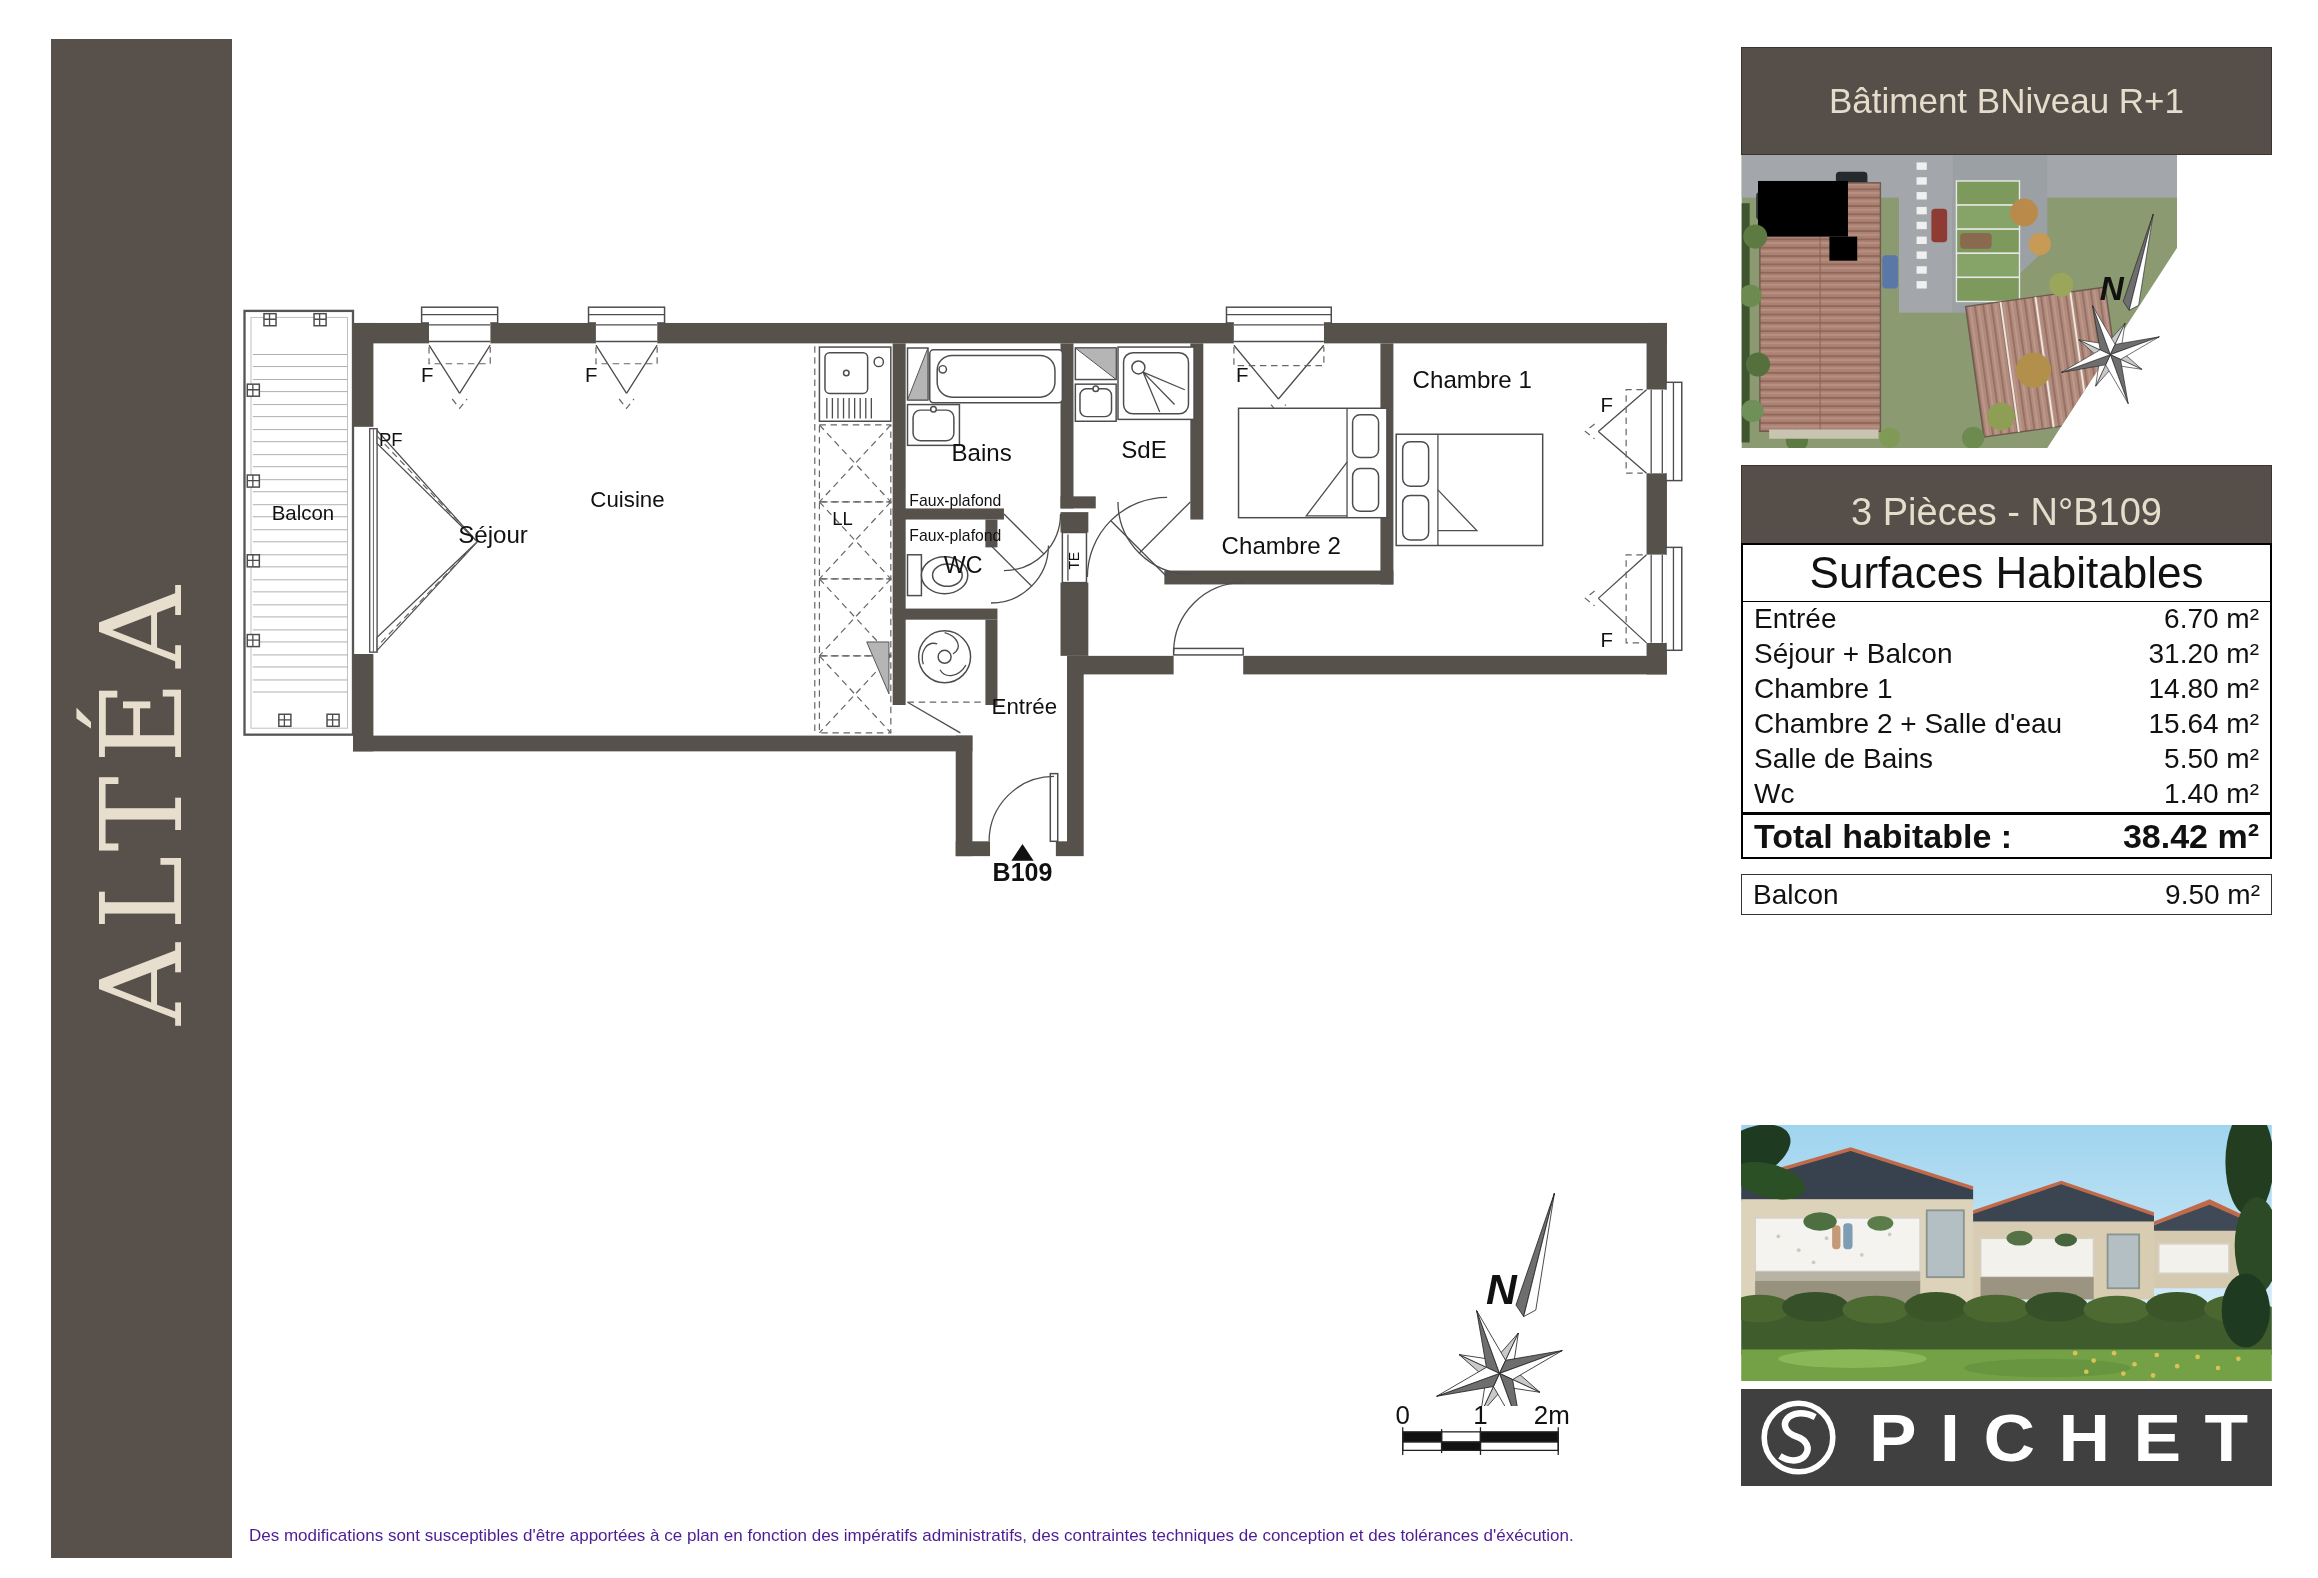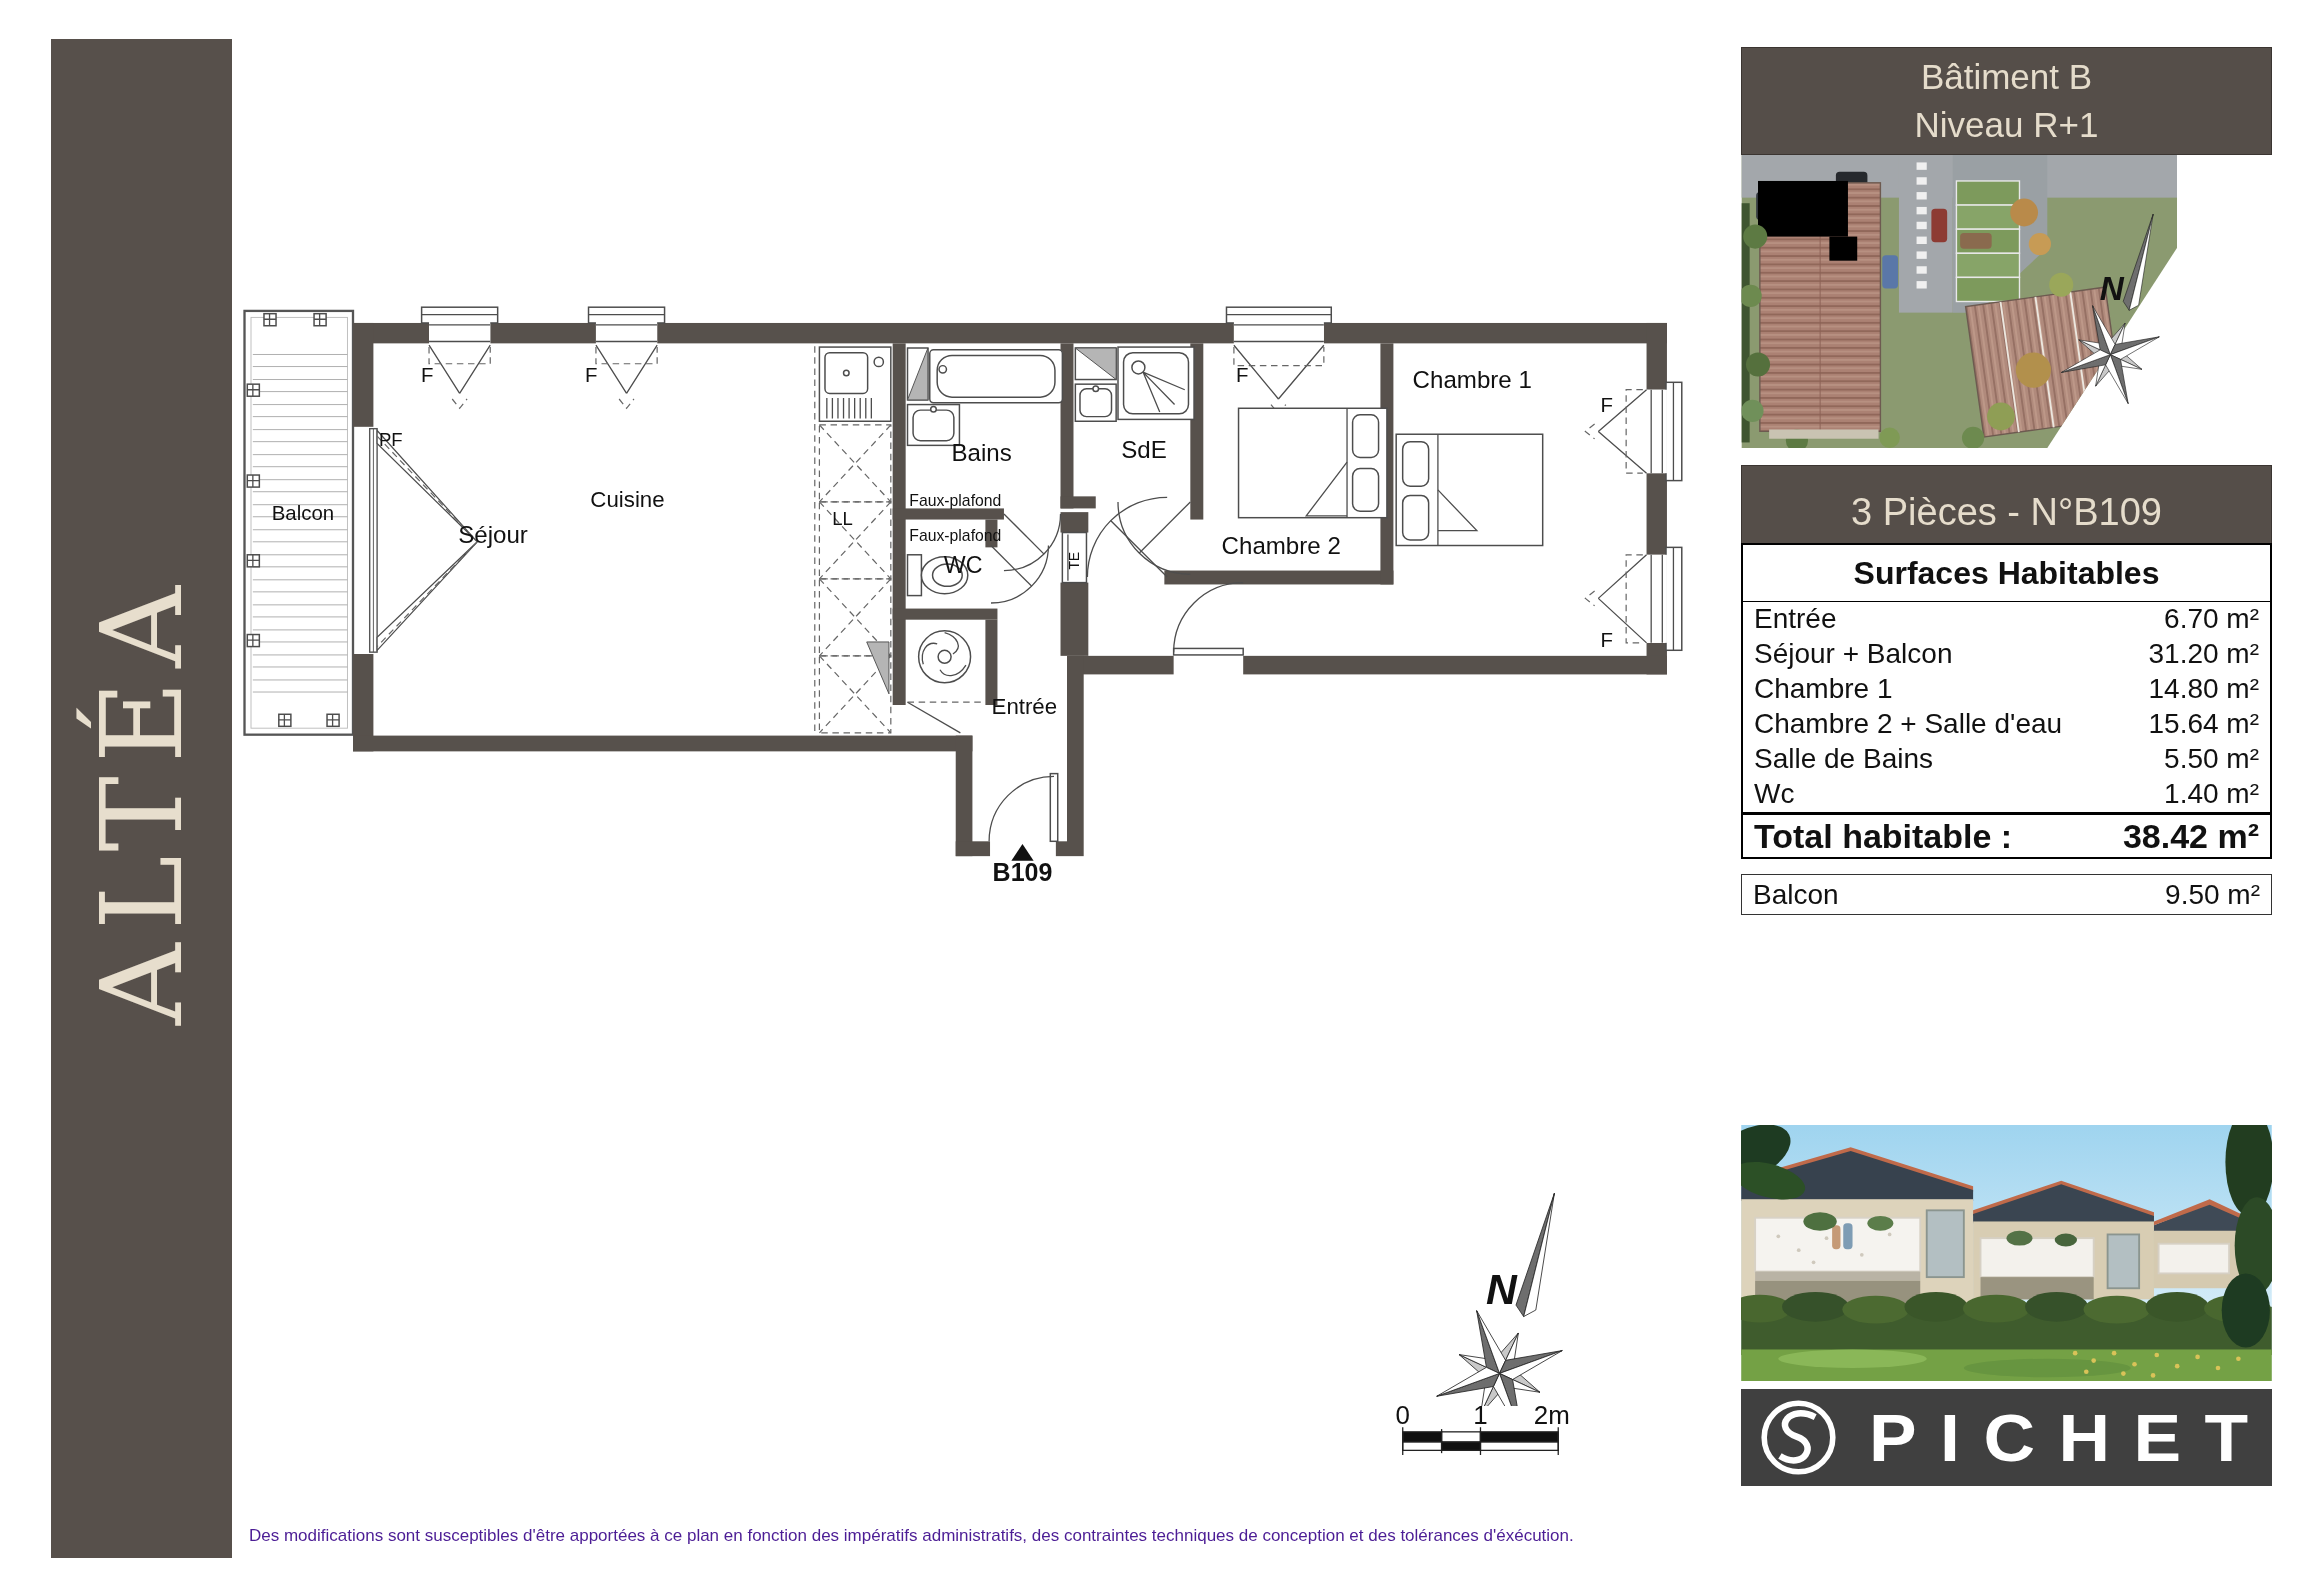--- a/index.html
+++ b/index.html
@@ -7,26 +7,26 @@
         font-family:"Liberation Sans",sans-serif;color:#111;}
   .abs{position:absolute;}
   
   #sidebar{left:51px;top:39px;width:181px;height:1519px;background:#57504B;}
   #brand{position:absolute;top:50%;left:50%;transform:translate(-50%,-50%) rotate(-90deg);
          white-space:nowrap;font-family:"DejaVu Serif","Liberation Serif",serif;
          font-size:113px;letter-spacing:13px;color:#E7DECD;}
   
   .rcol{left:1741px;width:531px;}
   .darkpanel{background:#554E49;border:1.9px solid #3B3531;box-sizing:border-box;
-             color:#E5DCCB;display:flex;flex-direction:column;align-items:center;justify-content:center;}
+             color:#E5DCCB;display:flex;align-items:center;justify-content:center;}
   #hdrbox{top:47px;height:108px;font-size:35px;line-height:48px;}
   #unitbar{top:465px;height:95px;font-size:38px;}
   #surfbox{top:543px;height:271px;border:2.8px solid #000;box-sizing:border-box;background:#fff;}
   #surfhead{height:56px;border-bottom:1.9px solid #000;display:flex;align-items:center;justify-content:center;
-            font-size:32px;font-weight:bold;}
+            font-size:44px;font-weight:normal;}
   #surfrows{display:flex;flex-direction:column;height:calc(100% - 58px);}
   .surf-row{flex:1;display:flex;align-items:center;justify-content:space-between;padding:0 11px;font-size:28px;}
   #totalbox{top:813px;height:46px;border:2.8px solid #000;box-sizing:border-box;background:#fff;
             display:flex;align-items:center;justify-content:space-between;padding:0 11px;
             font-size:34px;font-weight:bold;}
   #balcbox{top:874px;height:41px;border:1.9px solid #333;box-sizing:border-box;background:#fff;
            display:flex;align-items:center;justify-content:space-between;padding:0 11px;font-size:28px;}
   #siteplan{top:155px;height:293px;}
   #photo{top:1125px;height:256px;}
   #logobar{top:1389px;height:97px;background:#404040;display:flex;align-items:center;}

